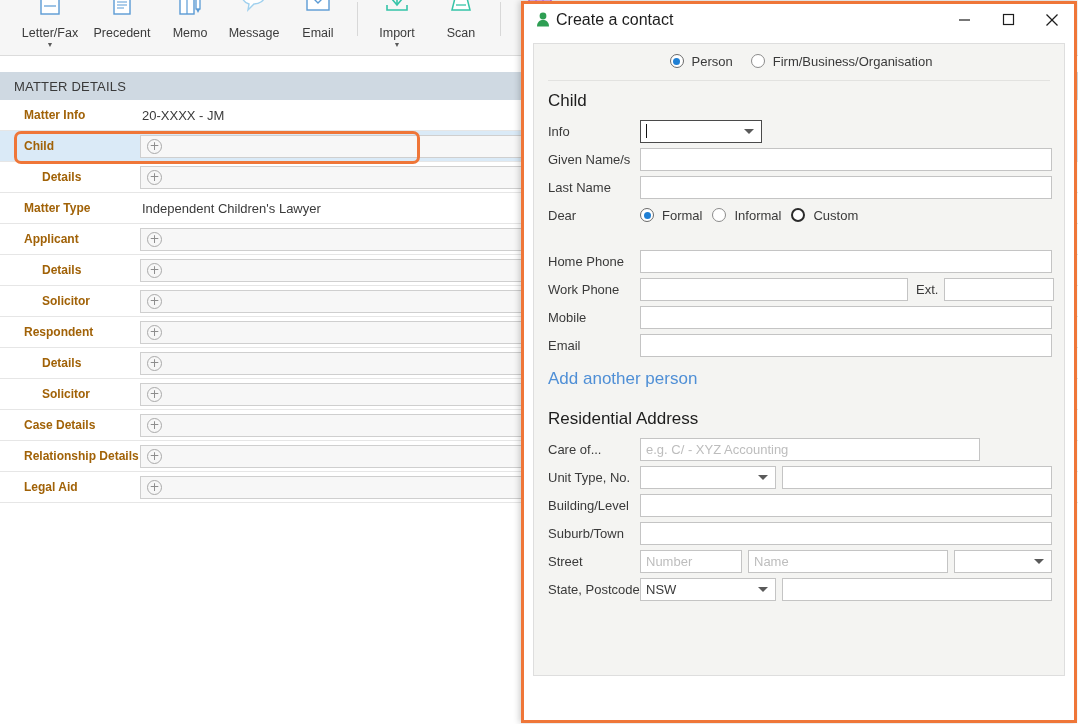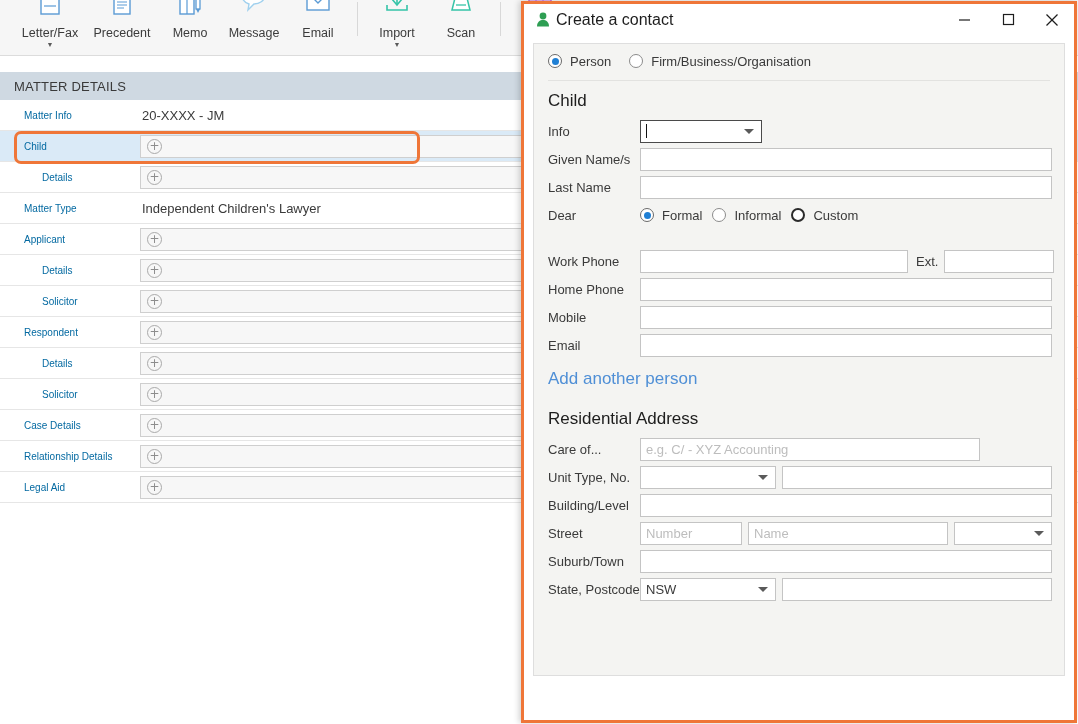--- a/index.html
+++ b/index.html
@@ -48,22 +48,23 @@
   .md-list { position: absolute; left:0; top:100px; width:1078px; }
   .md-row {
     position: relative;
     height: 31px;
     display: flex; align-items: center;
     border-bottom: 1px solid #e6e6e6;
     background: #ffffff;
   }
   .md-row.sel { background: #daeaf7; }
   .md-label {
-    width: 140px; padding-left: 24px; font-size: 10px; color: #0369a1;
+    width: 140px; padding-left: 24px; font-size: 12px; color: #a16207;
     white-space: nowrap;
+    font-weight: bold;
   }
   .md-label.indent { padding-left: 42px; }
   .md-value { flex: 1; padding-right: 10px; font-size: 13px; color: #3a3a3a; }
   .md-field {
     height: 23px; background: #f7f7f7; border: 1px solid #cfcfcf;
     display:flex; align-items:center; padding-left: 6px;
     margin-right: 10px;
   }
   .plus-ico {
     width: 15px; height: 15px; border-radius: 50%;
@@ -101,21 +102,21 @@
     color: #222; font-size: 13px;
   }
 
   .dlg-body {
     position: absolute; left: 9px; top: 39px; width: 532px; height: 633px;
     background: #f4f4f2;
     border: 1px solid #dedede;
     overflow: hidden;
   }
 
-  .typerow { display:flex; align-items:center; height: 34px; padding-left: 14px; gap: 8px; }
+  .typerow { display:flex; align-items:center; height: 34px; padding-left: 14px; gap: 8px; justify-content: center; }
   .radio {
     width: 14px; height: 14px; border-radius: 50%;
     border: 1px solid #8b8b8b; background:#ffffff;
     display:inline-flex; align-items:center; justify-content:center;
     flex: none;
   }
   .radio.on { border-color:#6a6a6a; }
   .radio.on::after {
     content:''; width: 7px; height: 7px; border-radius:50%; background:#1f7fd4;
   }
@@ -435,33 +436,33 @@
         <span class="rlabel" style="margin-left:8px">Formal</span>
         <span class="radio"></span>
         <span class="rlabel" style="margin-left:8px">Informal</span>
         <span class="radio emph"></span>
         <span class="rlabel" style="margin-left:8px">Custom</span>
       </div>
 
       <div style="height:18px"></div>
 
       <div class="frow">
+        <span class="flabel">Home Phone</span>
+        <span class="inp" style="width:412px">
+          <span></span>
+        </span>
+      </div>
+
+      <div class="frow">
         <span class="flabel">Work Phone</span>
         <span class="inp" style="width:268px">
           <span></span>
         </span>
         <span style="font-size:13px;color:#3a3a3a;margin:0 6px 0 8px">Ext.</span>
         <span class="inp" style="width:110px">
-          <span></span>
-        </span>
-      </div>
-
-      <div class="frow">
-        <span class="flabel">Home Phone</span>
-        <span class="inp" style="width:412px">
           <span></span>
         </span>
       </div>
 
       <div class="frow">
         <span class="flabel">Mobile</span>
         <span class="inp" style="width:412px">
           <span></span>
         </span>
       </div>
@@ -498,37 +499,37 @@
       </div>
 
       <div class="frow">
         <span class="flabel">Building/Level</span>
         <span class="inp" style="width:412px">
           <span></span>
         </span>
       </div>
 
       <div class="frow">
+        <span class="flabel">Suburb/Town</span>
+        <span class="inp" style="width:412px">
+          <span></span>
+        </span>
+      </div>
+
+      <div class="frow">
         <span class="flabel">Street</span>
         <span class="inp" style="width:102px">
           <span class="ph">Number</span>
         </span>
         <span class="inp" style="width:200px;margin-left:6px">
           <span class="ph">Name</span>
         </span>
         <span class="inp combo" style="width:98px;margin-left:6px">
           <span></span>
           <span class="caret"></span>
-        </span>
-      </div>
-
-      <div class="frow">
-        <span class="flabel">Suburb/Town</span>
-        <span class="inp" style="width:412px">
-          <span></span>
         </span>
       </div>
 
       <div class="frow">
         <span class="flabel">State, Postcode</span>
         <span class="inp combo" style="width:136px">
           <span>NSW</span>
           <span class="caret"></span>
         </span>
         <span class="inp" style="width:270px;margin-left:6px">

